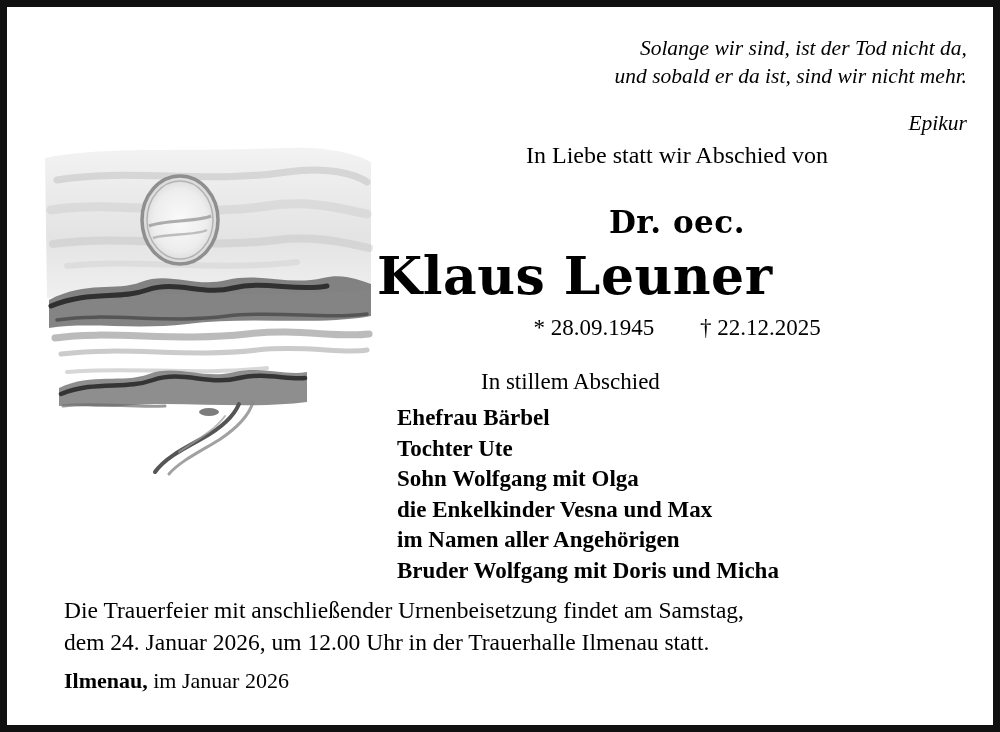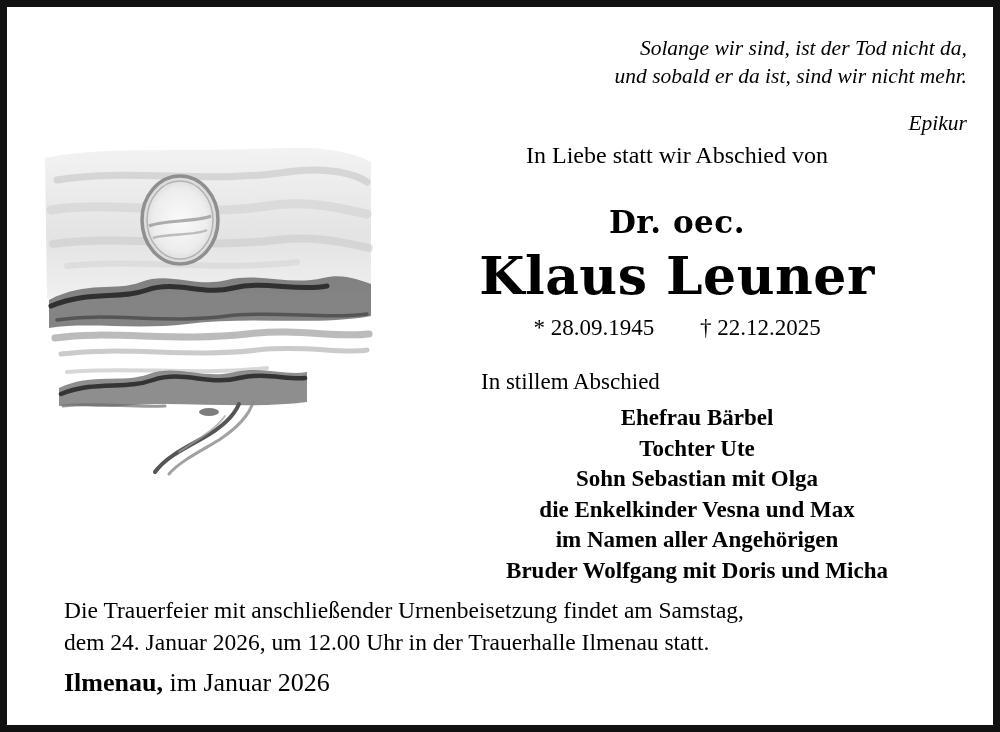--- a/index.html
+++ b/index.html
@@ -68,21 +68,21 @@
     font-family: "DejaVu Serif", serif;
     font-weight: bold;
     font-size: 31px;
     letter-spacing: 0.5px;
   }
   .name-line {
     position: absolute;
     left: 370px;
     top: 238px;
     width: 600px;
-    text-align: center;
+    text-align: left;
     font-family: "DejaVu Serif", serif;
     font-weight: bold;
     font-size: 52px;
     letter-spacing: 0.5px;
   }
   .dates {
     position: absolute;
     left: 390px;
     top: 308px;
     width: 560px;
@@ -96,21 +96,21 @@
     position: absolute;
     left: 474px;
     top: 362px;
     font-size: 23px;
   }
   .mourners {
     position: absolute;
     left: 390px;
     top: 396px;
     width: 600px;
-    text-align: center;
+    text-align: left;
     font-weight: bold;
     font-size: 23px;
     line-height: 1.33;
   }
   .mourners .m-line { display: block; white-space: nowrap; }
 
   
   .art {
     position: absolute;
     left: 30px;
@@ -128,21 +128,21 @@
     top: 588px;
     width: 900px;
     font-size: 23.5px;
     line-height: 1.35;
   }
   .ceremony .line { display: block; }
   .place {
     position: absolute;
     left: 57px;
     top: 661px;
-    font-size: 26px;
+    font-size: 22px;
   }
   .place b { font-weight: bold; }
 </style>
 </head>
 <body>
 
 <div class="obituary">
   <div class="inner">
 
     <div class="quote">
@@ -158,21 +158,21 @@
 
     <div class="dates">
       <span class="birth">* 28.09.1945</span>
       <span class="death">† 22.12.2025</span>
     </div>
 
     <div class="gedenken">In stillem Abschied</div>
     <div class="mourners">
       <span class="m-line">Ehefrau Bärbel</span>
       <span class="m-line">Tochter Ute</span>
-      <span class="m-line">Sohn Sebastian mit Olga</span>
+      <span class="m-line">Sohn Wolfgang mit Olga</span>
       <span class="m-line">die Enkelkinder Vesna und Max</span>
       <span class="m-line">im Namen aller Angehörigen</span>
       <span class="m-line">Bruder Wolfgang mit Doris und Micha</span>
     </div>
 
     <div class="art">
       <svg width="342" height="338" viewBox="0 0 342 338" xmlns="http://www.w3.org/2000/svg" aria-hidden="true">
         <defs>
           <linearGradient id="skyg" x1="0" y1="0" x2="0" y2="1">
             <stop offset="0%" stop-color="#f2f2f2"></stop>

